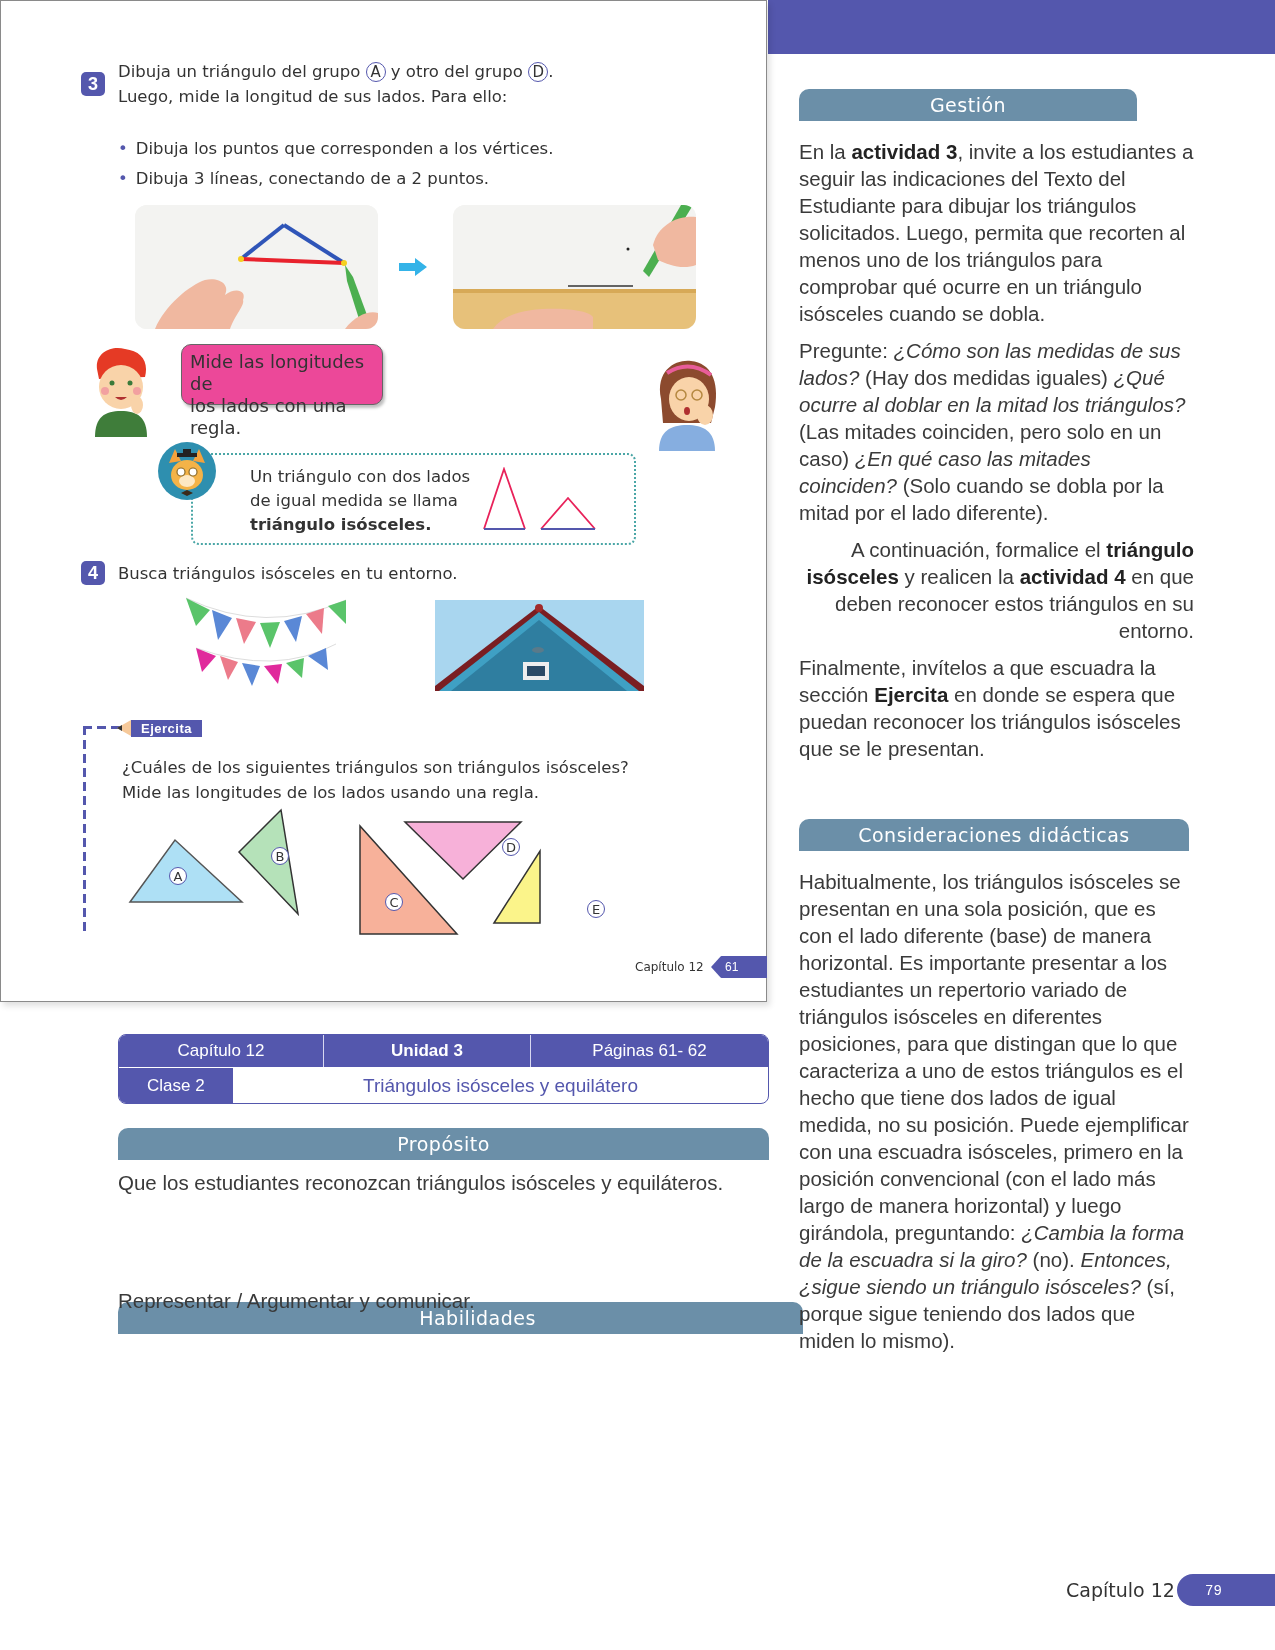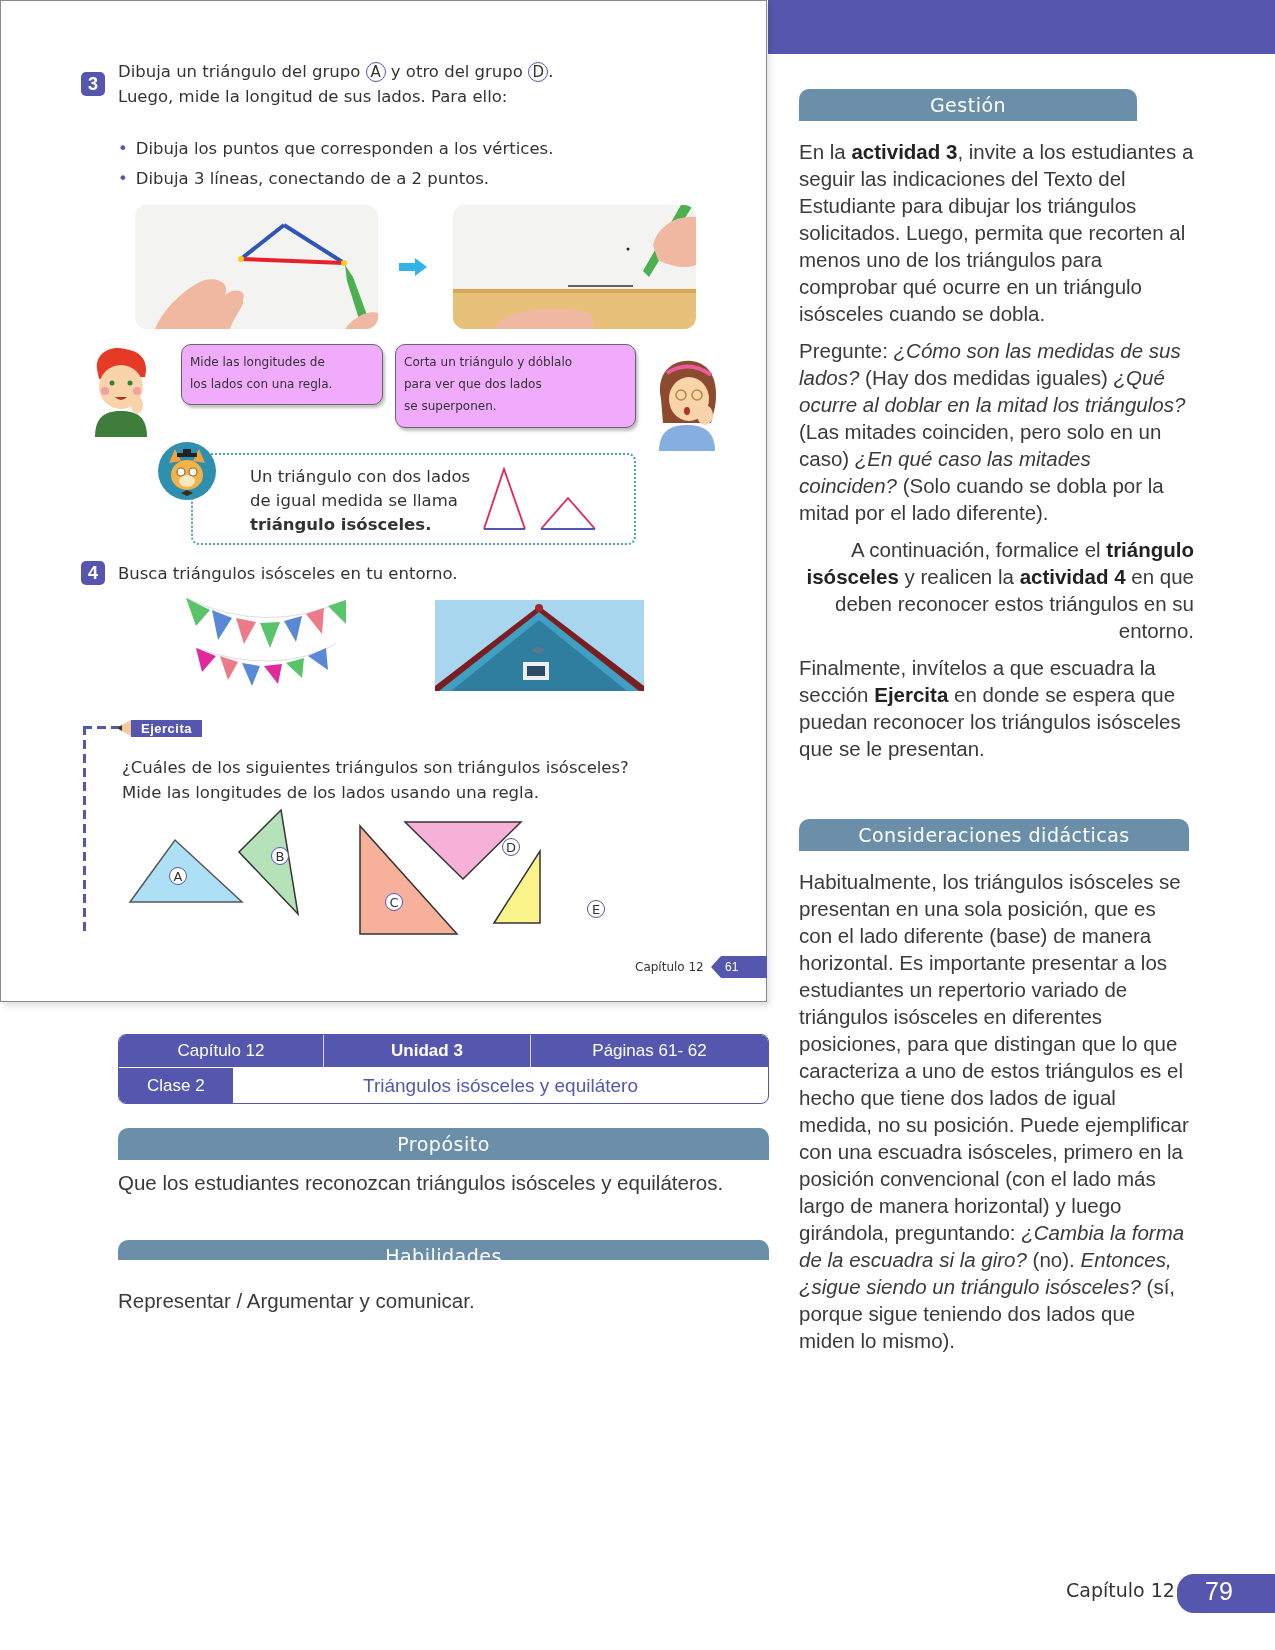--- a/index.html
+++ b/index.html
@@ -11,22 +11,22 @@
   
   .page-panel { left:0; top:0; width:767px; height:1002px; border:1px solid #8a8a8a; border-top:1px solid #8a8a8a;
                 box-sizing:border-box; background:#fff; box-shadow:3px 4px 6px rgba(0,0,0,0.12); }
   .kid { font-family:"DejaVu Sans", sans-serif; color:#333; }
   .num-badge { width:24px; height:24px; background:#5457ad; color:#fff; border-radius:5px; font-weight:bold;
                font-size:18px; text-align:center; line-height:24px; font-family:"Liberation Sans", sans-serif; }
   .circ-letter { display:inline-block; width:20px; height:20px; border:1.5px solid #5457ad; border-radius:50%;
                  text-align:center; line-height:19px; font-size:15px; box-sizing:border-box; background:#fff; }
   .bullet-dot { color:#5457ad; margin-right:8px; }
   .photo { border-radius:12px; overflow:hidden; background:#f4f4f2; }
-  .bubble { background:#f0abfc; border:1px solid #666; border-radius:10px; box-shadow:2px 3px 3px rgba(0,0,0,0.25);
-            font-size:12px; line-height:22px; padding:6px 8px; box-sizing:border-box; }
+  .bubble { background:#ec4899; border:1px solid #666; border-radius:10px; box-shadow:2px 3px 3px rgba(0,0,0,0.25);
+            font-size:18px; line-height:22px; padding:6px 8px; box-sizing:border-box; }
   .def-box { border:2px dotted #4aa6a6; border-radius:8px; box-sizing:border-box; }
   .ejercita-tag { background:#5457ad; color:#fff; font-weight:bold; font-size:13px; padding:1px 10px;
                   font-family:"Liberation Sans", sans-serif; letter-spacing:0.5px; }
   .tri-label { position:absolute; width:18px; height:18px; border:1.5px solid #5457ad; border-radius:50%;
                background:#fff; font-size:13px; text-align:center; line-height:17px; box-sizing:border-box;
                font-family:"DejaVu Sans", sans-serif; color:#333; }
   .footer-tab { background:#5457ad; color:#fff; }
   
   .sec-head { background:#6b8fa8; color:#fff; text-align:center; border-radius:10px 10px 0 0;
               font-family:"DejaVu Sans", sans-serif; font-size:19px; letter-spacing:0.5px; }
@@ -99,25 +99,20 @@
         <circle cx="46" cy="44" r="4" fill="#f2a0a0"></circle>
       <path d="M24,50 Q30,56 36,50 Z" fill="#b03030"></path>
       <path d="M4,90 C4,70 14,64 30,64 C46,64 56,70 56,90 Z" fill="#3f7d3a"></path>
       <ellipse cx="46" cy="58" rx="6" ry="9" fill="#f9d3a9"></ellipse>
     </svg>
   </div>
   <div class="abs bubble kid" style="left:180px;top:343px;width:202px;height:61px;">
     <div>Mide las longitudes de</div>
     <div>los lados con una regla.</div>
   </div>
-  <div class="abs bubble kid" style="left:394px;top:343px;width:241px;height:84px;">
-    <div>Corta un triángulo y dóblalo</div>
-    <div>para ver que dos lados</div>
-    <div>se superponen.</div>
-  </div>
   <div class="abs" style="left:652px;top:358px;">
     <svg width="66" height="92" viewBox="0 0 66 92">
       <path d="M8,40 C2,10 24,0 38,2 C58,4 66,22 62,48 L58,64 L10,64 Z" fill="#8c4a2e"></path>
       <path d="M14,14 Q36,0 58,16" stroke="#e85d9a" stroke-width="4" fill="none"></path>
       <ellipse cx="36" cy="40" rx="20" ry="22" fill="#f9d3a9"></ellipse>
       <circle cx="28" cy="36" r="5" fill="none" stroke="#b58840" stroke-width="1.5"></circle>
         <circle cx="44" cy="36" r="5" fill="none" stroke="#b58840" stroke-width="1.5"></circle>
       <ellipse cx="34" cy="52" rx="3" ry="4" fill="#b03030"></ellipse>
       <path d="M6,92 C6,72 18,66 34,66 C50,66 62,72 62,92 Z" fill="#86aee0"></path>
       <ellipse cx="52" cy="56" rx="8" ry="10" fill="#f9d3a9"></ellipse>
@@ -229,30 +224,30 @@
   </div>
   <div class="info-row" style="border-top:1.5px solid #fff;height:35px;">
     <div class="info-cell" style="width:114px;background:#5457ad;color:#fff;justify-content:flex-start;padding-left:28px;">Clase 2</div>
     <div class="info-cell" style="flex:1;color:#5457ad;font-size:19px;">Triángulos isósceles y equilátero</div>
   </div>
 </div>
 
 <div class="abs sec-head" style="left:118px;top:1128px;width:651px;height:32px;line-height:32px;">Propósito</div>
 <div class="abs body-text" style="left:118px;top:1169px;">Que los estudiantes reconozcan triángulos isósceles y equiláteros.</div>
 
-<div class="abs sec-head" style="left:118px;top:1240px;width:651px;height:20px;line-height:32px;">Habilidades</div>
+<div class="abs sec-head" style="left:118px;top:1302px;width:651px;height:32px;line-height:32px;padding-left:34px;">Habilidades</div>
 <div class="abs body-text" style="left:118px;top:1287px;">Representar / Argumentar y comunicar.</div>
 
 <div class="abs sec-head" style="left:799px;top:89px;width:338px;height:32px;line-height:32px;">Gestión</div>
 <div class="abs body-text" style="left:799px;top:138px;width:395px;">
   <p style="margin:0 0 10px 0;"><span>En la </span><b>actividad 3</b><span>, invite a los estudiantes a seguir las indicaciones del Texto del Estudiante para dibujar los triángulos solicitados. Luego, permita que recorten al menos uno de los triángulos para comprobar qué ocurre en un triángulo isósceles cuando se dobla.</span></p>
   <p style="margin:0 0 10px 0;"><span>Pregunte: </span><i>¿Cómo son las medidas de sus lados?</i><span> (Hay dos medidas iguales) </span><i>¿Qué ocurre al doblar en la mitad los triángulos?</i><span> (Las mitades coinciden, pero solo en un caso) </span><i>¿En qué caso las mitades coinciden?</i><span> (Solo cuando se dobla por la mitad por el lado diferente).</span></p>
   <p style="margin:0 0 10px 0;text-align:right;"><span>A continuación, formalice el </span><b>triángulo isósceles</b><span> y realicen la </span><b>actividad 4</b><span> en que deben reconocer estos triángulos en su entorno.</span></p>
   <p style="margin:0;"><span>Finalmente, invítelos a que escuadra la sección </span><b>Ejercita</b><span> en donde se espera que puedan reconocer los triángulos isósceles que se le presentan.</span></p>
 </div>
 
 <div class="abs sec-head" style="left:799px;top:819px;width:390px;height:32px;line-height:32px;">Consideraciones didácticas</div>
 <div class="abs body-text" style="left:799px;top:868px;width:395px;">
   <span>Habitualmente, los triángulos isósceles se presentan en una sola posición, que es con el lado diferente (base) de manera horizontal. Es importante presentar a los estudiantes un repertorio variado de triángulos isósceles en diferentes posiciones, para que distingan que lo que caracteriza a uno de estos triángulos es el hecho que tiene dos lados de igual medida, no su posición. Puede ejemplificar con una escuadra isósceles, primero en la posición convencional (con el lado más largo de manera horizontal) y luego girándola, preguntando: </span><i>¿Cambia la forma de la escuadra si la giro?</i><span> (no). </span><i>Entonces, ¿sigue siendo un triángulo isósceles?</i><span> (sí, porque sigue teniendo dos lados que miden lo mismo).</span>
 </div>
 
 <div class="abs" style="left:1066px;top:1579px;font-size:19px;color:#333;font-family:'DejaVu Sans',sans-serif;">Capítulo 12</div>
-<div class="abs footer-tab" style="left:1177px;top:1574px;width:98px;height:39px;border-radius:17px 0 0 17px;font-size:25px;line-height:34px;padding-left:28px;box-sizing:border-box;font-family:Liberation Sans, sans-serif;">79</div>
+<div class="abs footer-tab" style="left:1177px;top:1574px;width:98px;height:32px;border-radius:17px 0 0 17px;font-size:14px;line-height:34px;padding-left:28px;box-sizing:border-box;font-family:Liberation Mono, monospace;">79</div>
 
 </body></html>

